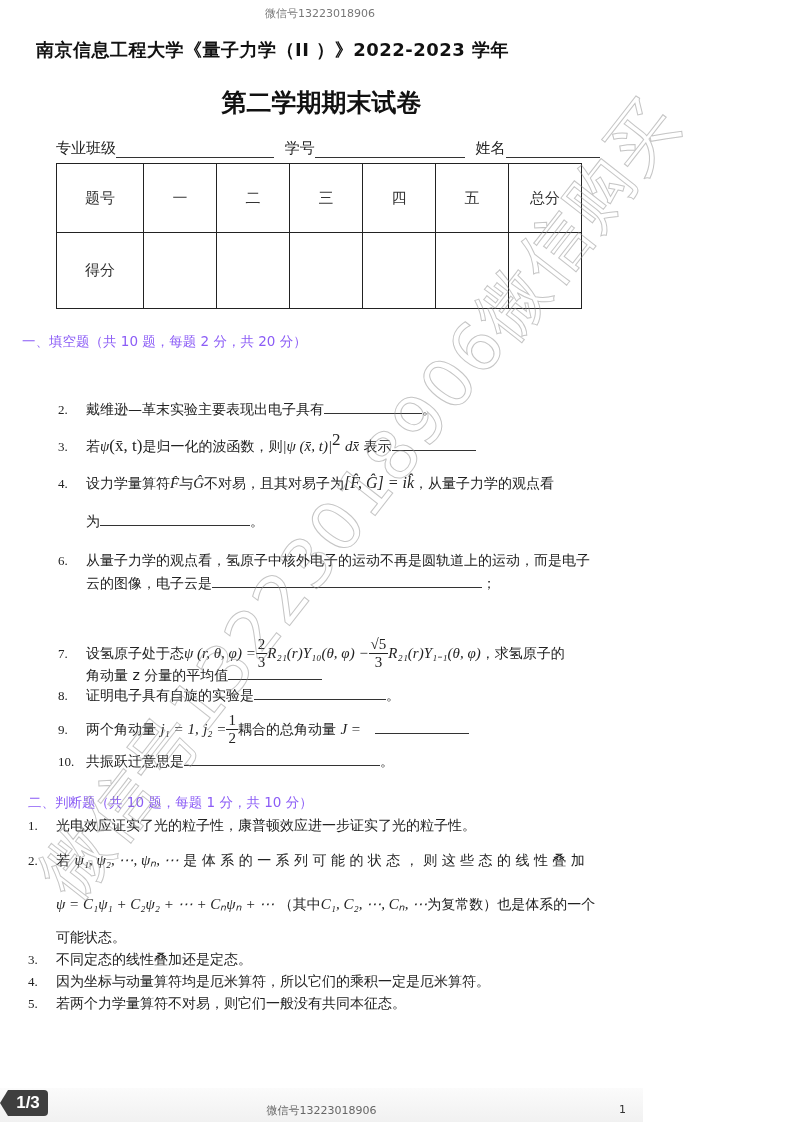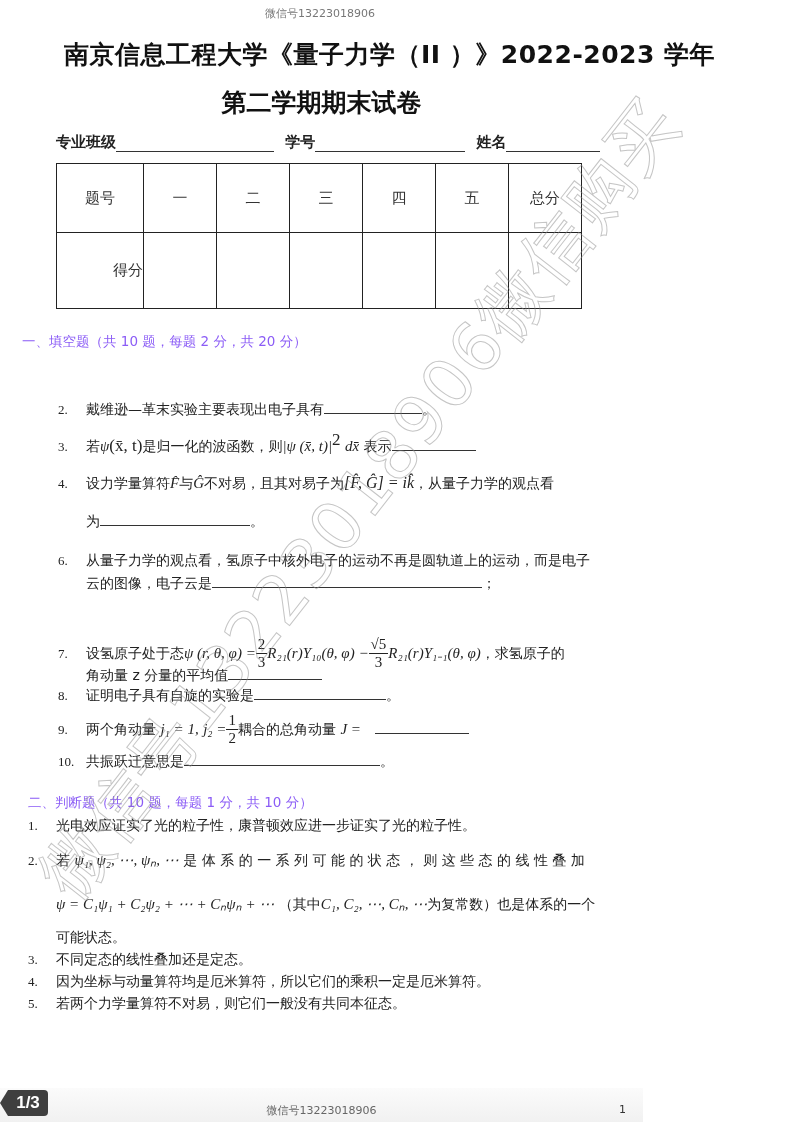--- a/index.html
+++ b/index.html
@@ -4,31 +4,31 @@
   <style>
     html, body { margin:0; padding:0; }
     body {
       width:793px; height:1122px; position:relative; overflow:hidden;
       background:#ffffff; color:#1a1a1a;
       font-family:"DejaVu Sans", "Liberation Sans", sans-serif;
     }
     .page { position:absolute; left:0; top:0; width:793px; height:1122px; }
     .abs { position:absolute; white-space:nowrap; }
     .hdr-wm { left:0; width:640px; top:6px; text-align:center; font-size:11px; color:#777; }
-    .title1 { left:36px; top:38px; font-size:25px; font-weight:bold; letter-spacing:0.5px; color:#111;margin-left:28px; }
+    .title1 { left:36px; top:38px; font-size:18px; font-weight:bold; letter-spacing:0.5px; color:#111; }
     .title2 { left:0; width:643px; top:86px; text-align:center; font-size:25px; font-weight:bold; color:#111; }
-    .info { top:133px; font-size:15px; font-weight:bold; color:#222; }
+    .info { top:139px; font-size:15px; font-weight:normal; color:#222; }
     .info .line { display:inline-block; border-bottom:1.5px solid #333; height:14px; vertical-align:bottom; }
 
     table.score { position:absolute; left:56px; top:163px; border-collapse:collapse; }
     table.score td {
       border:1.5px solid #222; width:72px; text-align:center; font-size:15px; color:#333; padding:0;
     }
     table.score tr.r1 td { height:68px; }
-    table.score tr.r2 td { height:75px;text-align:right; }
+    table.score tr.r2 td { height:75px; }
 
     .sec { font-size:13.5px; color:#8b5cf6; }
     .q { font-size:14px; color:#222; }
     .qn { display:inline-block; width:28px; font-family:"Liberation Serif", serif; font-size:13px; }
     .blank { display:inline-block; border-bottom:1.4px solid #333; height:13px; vertical-align:baseline; }
     .m { font-family:"Liberation Serif", serif; font-style:italic; font-size:15px; }
     .mr { font-family:"Liberation Serif", serif; font-size:17px; }
     .frac { display:inline-block; vertical-align:middle; text-align:center; font-family:"Liberation Serif", serif; font-size:15px; line-height:17px; }
     .frac .num { display:block; border-bottom:1px solid #222; padding:0 2px; }
     .frac .den { display:block; }

